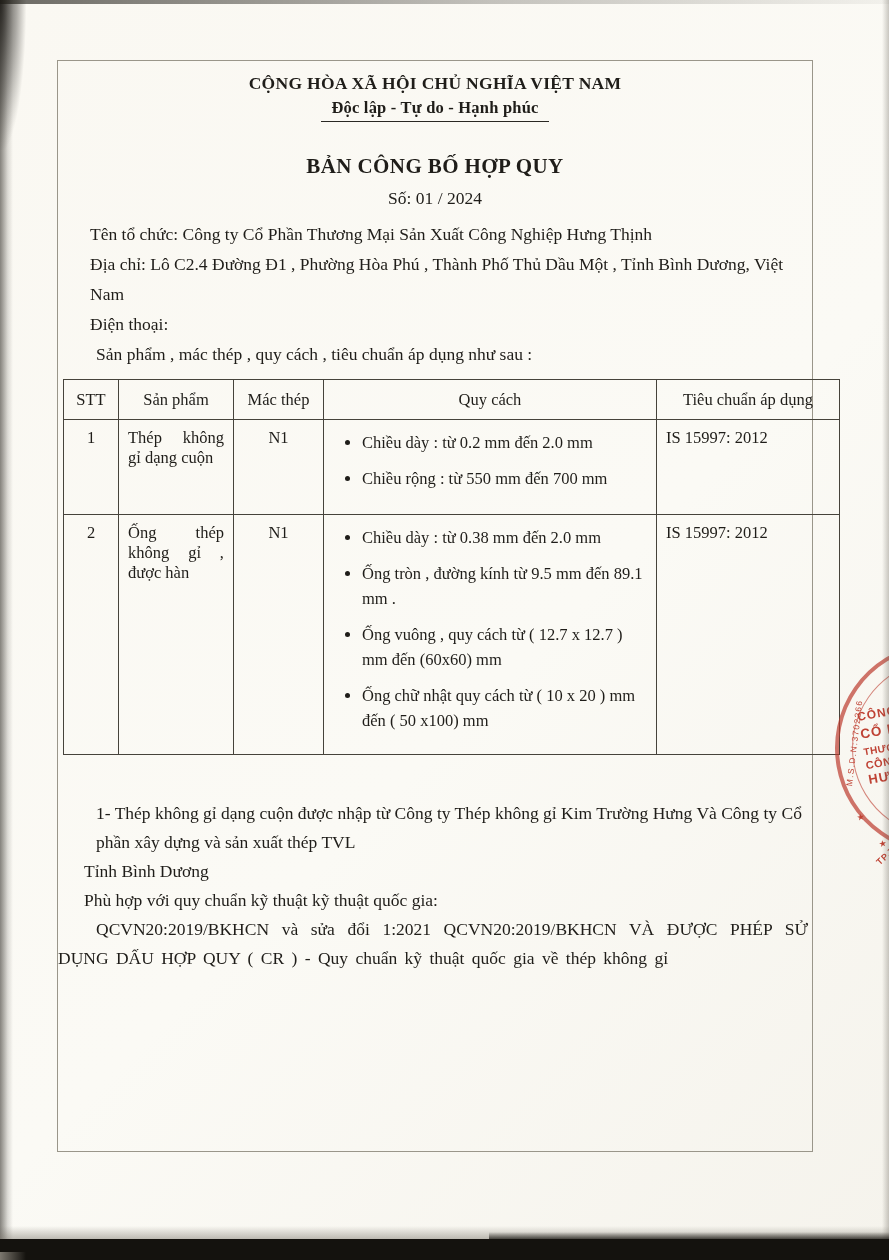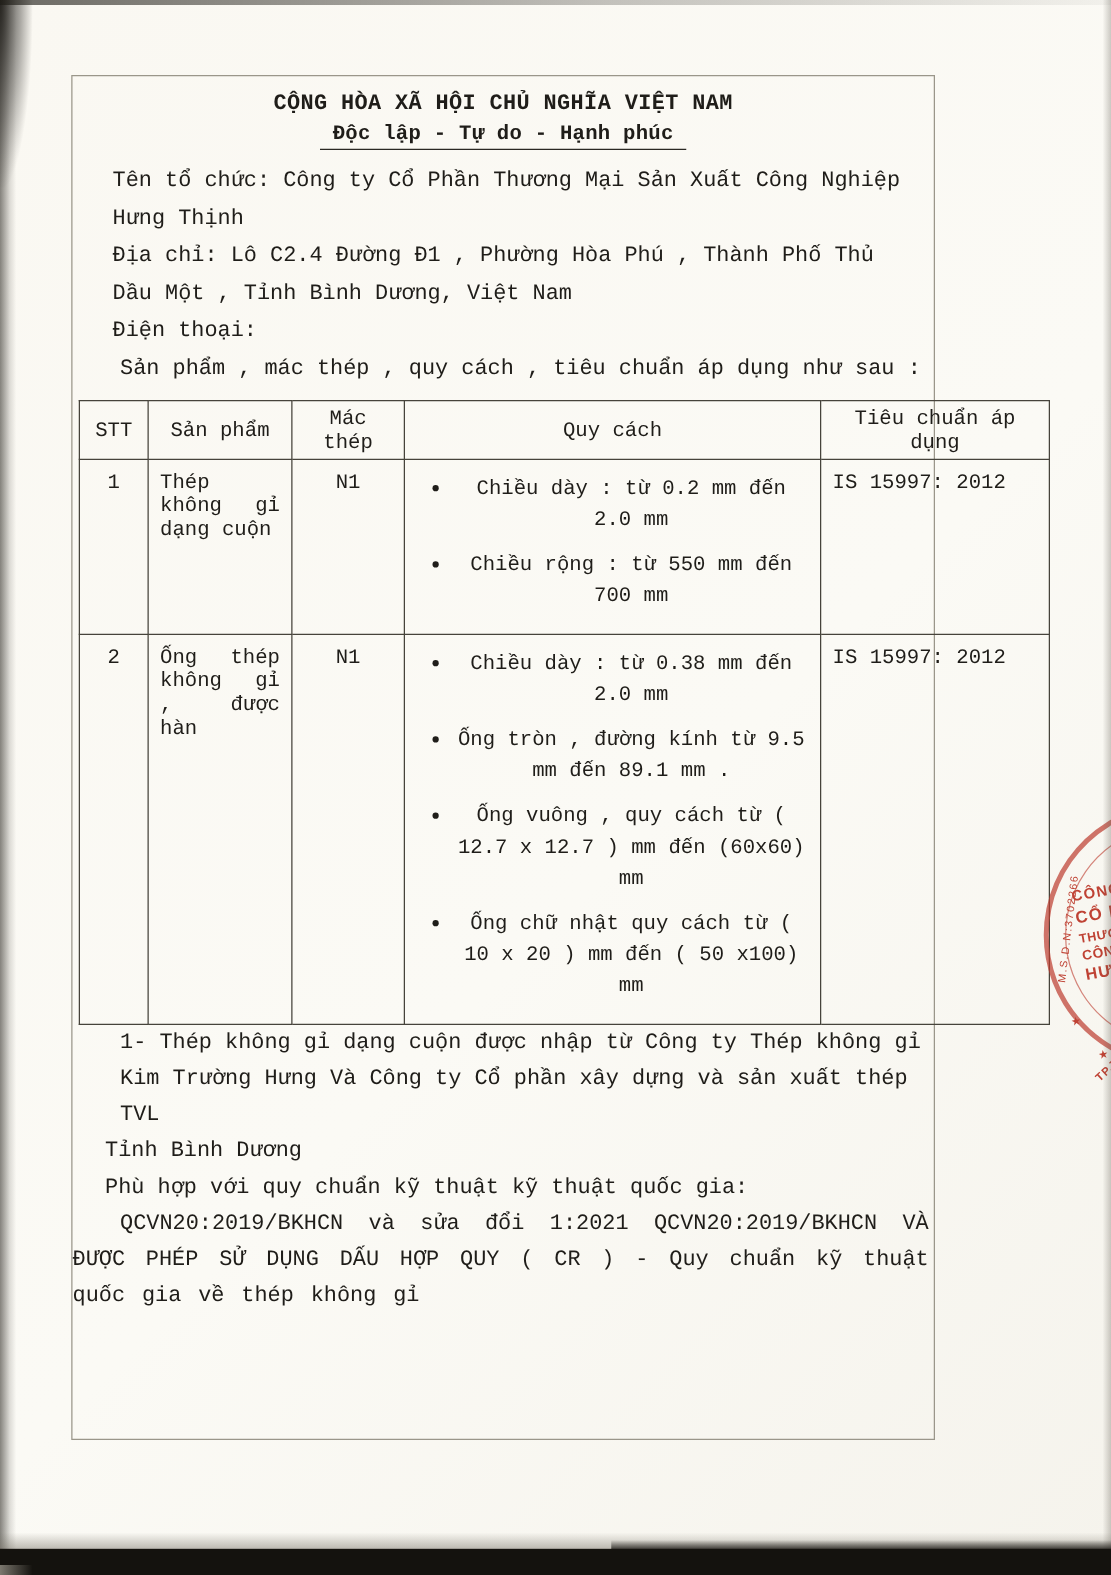--- a/index.html
+++ b/index.html
@@ -9,24 +9,23 @@
     background:#f7f5ef;
     font-family:"Liberation Serif","DejaVu Serif",serif;
     color:#1f1d19;
     overflow:hidden;
   }
   .page {
     position:absolute; inset:0;
     background:linear-gradient(135deg,#faf8f2 0%,#fbfaf5 55%,#f5f3ec 100%);
   }
   .frame {
-    position:absolute; left:57px; top:60px; width:691px; height:1092px;
+    position:absolute; left:57px; top:60px; width:756px; height:1092px;
     border:1px solid #9a968a;
     background:transparent;
-    font-family:Liberation Mono, monospace;
   }
   
   .nat-title { margin-top:12px; text-align:center; font-weight:bold; font-size:17.5px; letter-spacing:.3px; }
   .motto-wrap { text-align:center; margin-top:4px; }
   .motto {
     display:inline-block; font-weight:bold; font-size:16.5px;
     border-bottom:1.5px solid #2a2823; padding:0 10px 3px 10px; letter-spacing:.2px;
   }
   .doc-title { margin-top:32px; text-align:center; font-weight:bold; font-size:21px; letter-spacing:.4px; }
   .doc-number { margin-top:9px; text-align:center; font-size:17.5px; }
@@ -40,29 +39,29 @@
   
   table {
     table-layout:fixed; border-collapse:collapse;
     width:776px; margin:10px 0 0 5px; font-size:16.5px;
   }
   th,td { border:1px solid #46433b; vertical-align:top; }
   thead th { font-weight:normal; text-align:center; height:40px; vertical-align:middle; padding:4px 11px; font-size:16.5px; }
   th.c-stt, td.c-stt { text-align:center; padding:8px 2px; }
   td.c-sp { padding:8px 9px; text-align:justify; }
   td.c-mt { padding:8px 2px; text-align:center; }
-  td.c-qc { padding:7px 8px 7px 10px;text-align:center; }
+  td.c-qc { padding:7px 8px 7px 10px; }
   td.c-tc { padding:8px 9px; }
   tr.row1 { height:95px; }
   tr.row2 { height:240px; }
   td.c-qc ul { margin:3px 0 0 0; padding-left:28px; }
   td.c-qc li { margin-bottom:11px; line-height:25px; }
 
   
-  .notes { font-size:17.5px; }
+  .notes { margin-top:44px; font-size:17.5px; }
   .note { line-height:29px; margin-right:6px; }
   .note1 { margin-left:38px; }
   .note2 { margin-left:38px; padding-left:24px; text-indent:-24px; margin-top:2px; }
   .province { margin-left:26px; line-height:29px; }
   .conform { margin-left:26px; line-height:29px; }
   .regulation {
     line-height:29px; text-align:justify; text-indent:38px;
     word-spacing:3px; margin-right:4px;
   }
 
@@ -131,20 +130,22 @@
 
 <div class="page">
 
   <div class="frame">
 
     <div class="nat-title">CỘNG HÒA XÃ HỘI CHỦ NGHĨA VIỆT NAM</div>
     <div class="motto-wrap">
       <span class="motto">Độc lập - Tự do - Hạnh phúc</span>
     </div>
 
+    <div class="doc-title">BẢN CÔNG BỐ HỢP QUY</div>
+    <div class="doc-number">Số: 01 / 2024</div>
 
     <p class="info first">Tên tổ chức: Công ty Cổ Phần Thương Mại Sản Xuất Công Nghiệp Hưng Thịnh</p>
     <p class="info">Địa chỉ: Lô C2.4 Đường Đ1 , Phường Hòa Phú , Thành Phố Thủ Dầu Một , Tỉnh Bình Dương, Việt Nam</p>
     <p class="info">Điện thoại:</p>
     <p class="info indent">Sản phẩm , mác thép , quy cách , tiêu chuẩn áp dụng như sau :</p>
 
     <table>
       <colgroup>
         <col style="width:55px">
           <col style="width:115px">

